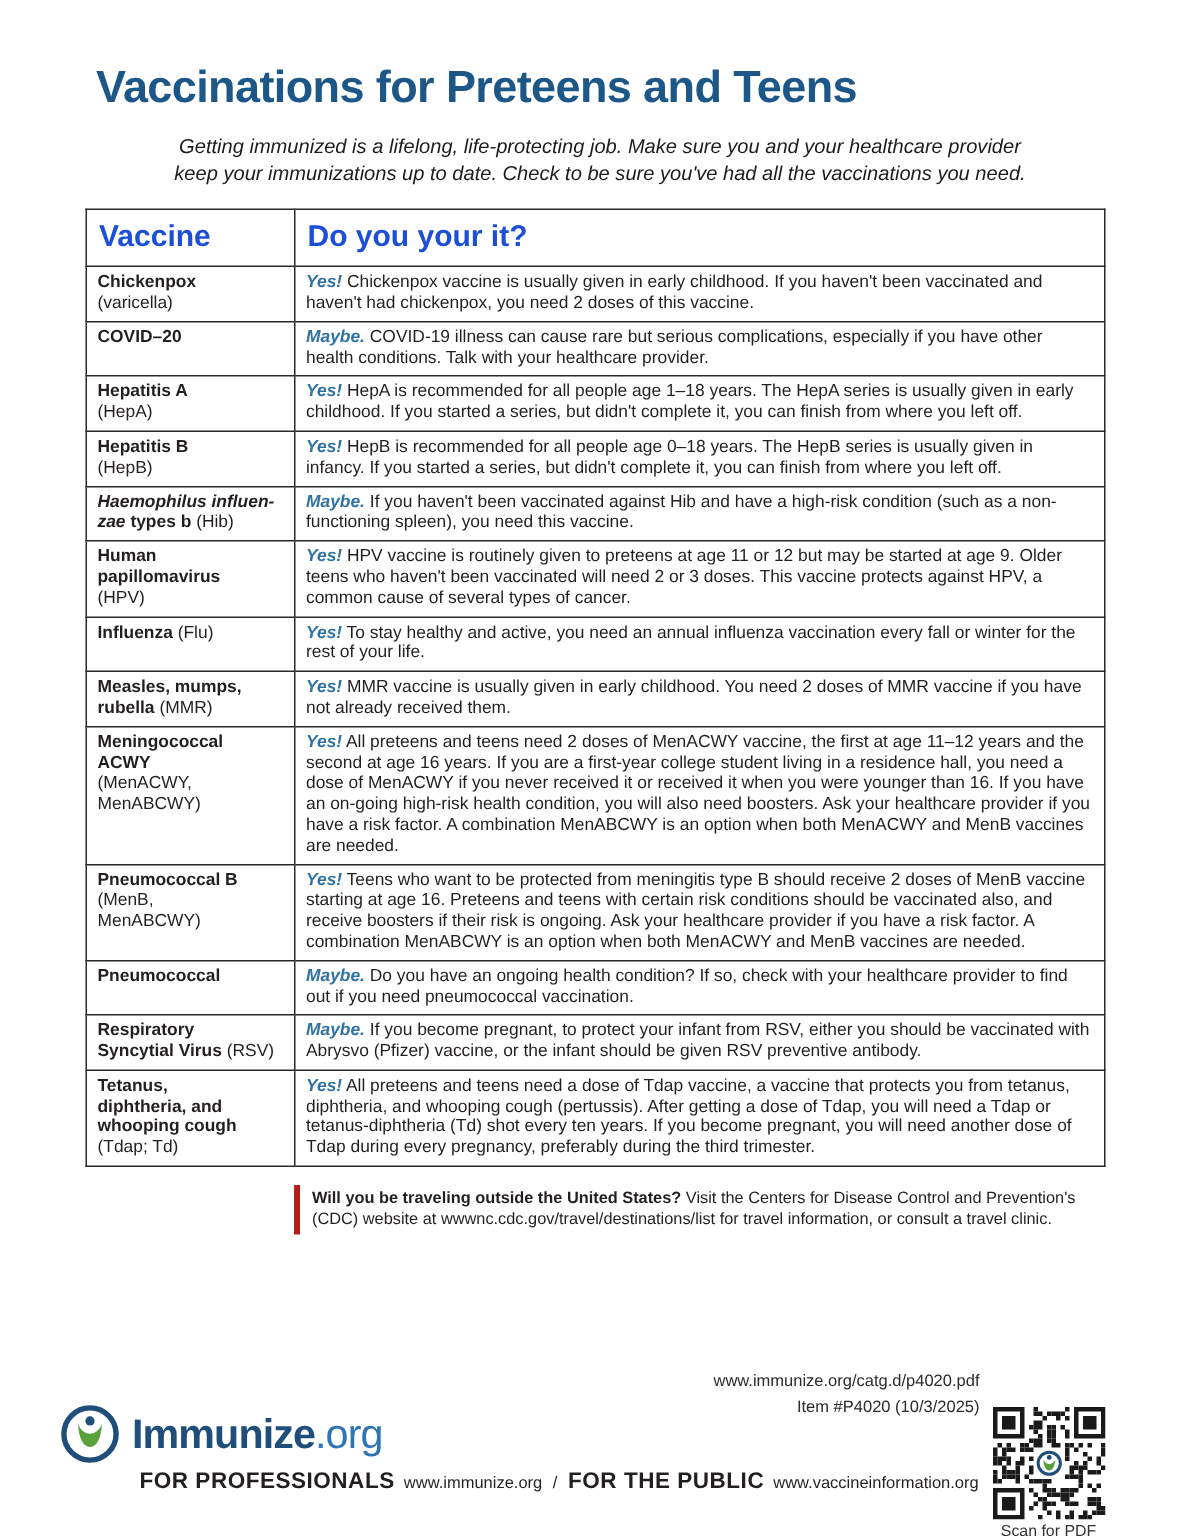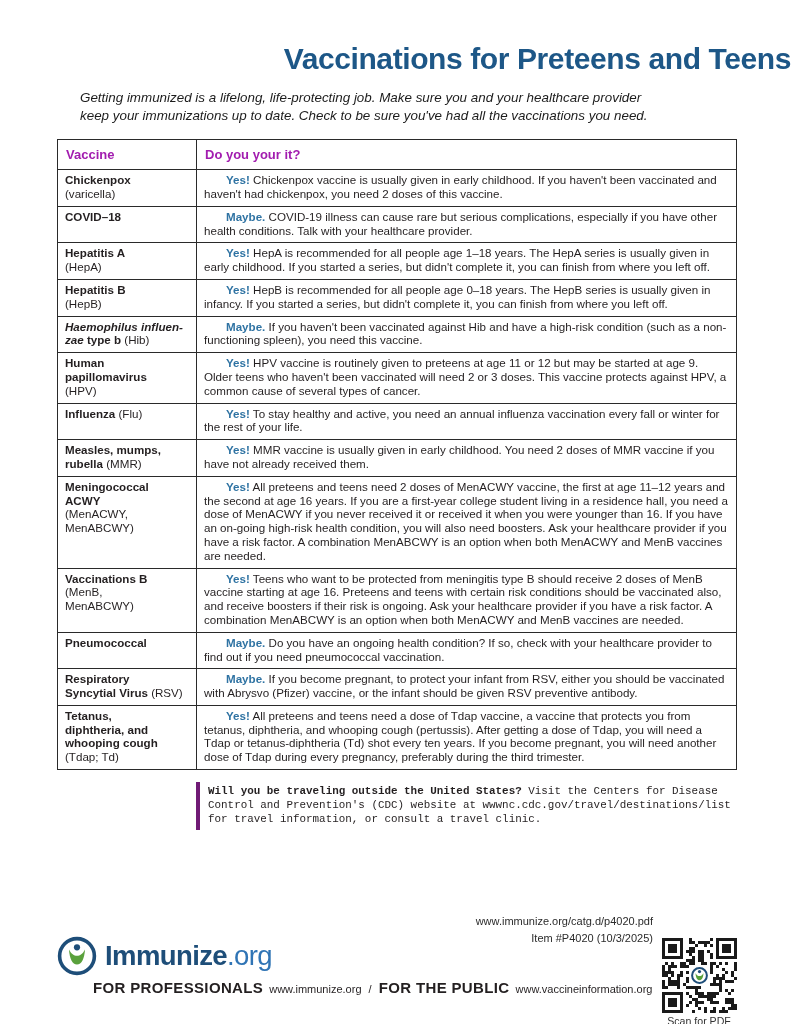--- a/index.html
+++ b/index.html
@@ -1,35 +1,35 @@
 <!DOCTYPE html>
 <html><head>
 <meta charset="utf-8">
 <style>
   html,body{margin:0;padding:0;background:#fff;}
   body{font-family:"Liberation Sans",sans-serif;color:#231f20;}
   .page{position:relative;width:791px;height:1024px;background:#fff;overflow:hidden;box-sizing:border-box;padding-top:42px;}
 
-  h1.title{margin:0 0 0 64px;font-size:30px;font-weight:bold;color:#1d5787;letter-spacing:-0.4px;text-align:right;}
-
-  .intro{width:640px;margin:13px 0 0 80px;text-align:left;font-style:italic;font-size:13.4px;line-height:17.6px;color:#1c1c1c;}
+  h1.title{margin:0 0 0 64px;font-size:30px;font-weight:bold;color:#1d5787;letter-spacing:-0.4px;}
+
+  .intro{width:640px;margin:13px 0 0 80px;text-align:center;font-style:italic;font-size:13.4px;line-height:17.6px;color:#1c1c1c;}
 
   table.vax{margin:15px 0 0 57px;width:680px;border-collapse:collapse;table-layout:fixed;}
   table.vax, table.vax th, table.vax td{border:1px solid #2a2a2a;}
   table.vax{border-width:1.5px;}
-  th{color:#a21caf;font-size:13px;font-weight:bold;text-align:left;padding:7px 8px;}
+  th{color:#1d4ed8;font-size:20px;font-weight:bold;text-align:left;padding:7px 8px;}
   td{vertical-align:top;font-size:11.6px;line-height:13.8px;padding:3px 7px 5px;}
   .name-cell .b{font-weight:bold;}
   .name-cell .i{font-style:italic;}
-  .answer{font-weight:bold;color:#2f73a3;margin-left:22px;}
-
-  .travel{margin:12px 0 0 196px;width:525px;border-left:4px solid #701a75;padding:2px 0 3px 8px;font-size:10.9px;line-height:14.2px;color:#231f20;font-family:Liberation Mono, monospace;}
+  .answer{font-weight:bold;font-style:italic;color:#2f73a3;}
+
+  .travel{margin:12px 0 0 196px;width:525px;border-left:4px solid #b91c1c;padding:2px 0 3px 8px;font-size:10.9px;line-height:14.2px;color:#231f20;}
   .travel .tb{font-weight:bold;}
 
-  .logo-row{position:absolute;left:57px;top:936px;display:flex;align-items:center;gap:8px;}
+  .logo-row{position:absolute;left:40px;top:936px;display:flex;align-items:center;gap:8px;}
   .logo-text{font-size:27.5px;letter-spacing:-0.6px;line-height:1;}
   .logo-text .lm{font-weight:bold;color:#1e4e79;}
   .logo-text .ls{color:#2f74b5;}
 
   .aud-line{position:absolute;left:93px;top:979px;font-size:11px;color:#231f20;white-space:nowrap;}
   .aud-line .lab{font-size:15px;font-weight:bold;letter-spacing:.35px;}
   .aud-line .sep{margin:0 4px;}
   .aud-line .url{margin-left:3px;}
 
   .right-block{position:absolute;right:138px;top:913px;text-align:right;font-size:11px;line-height:16.5px;color:#2b2b2b;}
@@ -64,42 +64,42 @@
     <tbody>
         <tr>
           <td class="name-cell">
             <div><span class="b">Chickenpox</span></div>
             <div><span>(varicella)</span></div>
           </td>
           <td class="body-cell"><span class="answer">Yes!</span> Chickenpox vaccine is usually given in early childhood. If you haven't been vaccinated and haven't had chickenpox, you need 2 doses of this vaccine.</td>
         </tr>
         <tr>
           <td class="name-cell">
-            <div><span class="b">COVID–18</span></div>
+            <div><span class="b">COVID–20</span></div>
           </td>
           <td class="body-cell"><span class="answer">Maybe.</span> COVID-19 illness can cause rare but serious complications, especially if you have other health conditions. Talk with your healthcare provider.</td>
         </tr>
         <tr>
           <td class="name-cell">
             <div><span class="b">Hepatitis A</span></div>
             <div><span>(HepA)</span></div>
           </td>
           <td class="body-cell"><span class="answer">Yes!</span> HepA is recommended for all people age 1–18 years. The HepA series is usually given in early childhood. If you started a series, but didn't complete it, you can finish from where you left off.</td>
         </tr>
         <tr>
           <td class="name-cell">
             <div><span class="b">Hepatitis B</span></div>
             <div><span>(HepB)</span></div>
           </td>
           <td class="body-cell"><span class="answer">Yes!</span> HepB is recommended for all people age 0–18 years. The HepB series is usually given in infancy. If you started a series, but didn't complete it, you can finish from where you left off.</td>
         </tr>
         <tr>
           <td class="name-cell">
             <div><span class="b i">Haemophilus influen-</span></div>
-            <div><span class="b i">zae</span><span class="b"> type b </span><span>(Hib)</span></div>
+            <div><span class="b i">zae</span><span class="b"> types b </span><span>(Hib)</span></div>
           </td>
           <td class="body-cell"><span class="answer">Maybe.</span> If you haven't been vaccinated against Hib and have a high-risk condition (such as a non-functioning spleen), you need this vaccine.</td>
         </tr>
         <tr>
           <td class="name-cell">
             <div><span class="b">Human</span></div>
             <div><span class="b">papillomavirus</span></div>
             <div><span>(HPV)</span></div>
           </td>
           <td class="body-cell"><span class="answer">Yes!</span> HPV vaccine is routinely given to preteens at age 11 or 12 but may be started at age 9. Older teens who haven't been vaccinated will need 2 or 3 doses. This vaccine protects against HPV, a common cause of several types of cancer.</td>
@@ -121,21 +121,21 @@
           <td class="name-cell">
             <div><span class="b">Meningococcal</span></div>
             <div><span class="b">ACWY</span></div>
             <div><span>(MenACWY,</span></div>
             <div><span>MenABCWY)</span></div>
           </td>
           <td class="body-cell"><span class="answer">Yes!</span> All preteens and teens need 2 doses of MenACWY vaccine, the first at age 11–12 years and the second at age 16 years. If you are a first-year college student living in a residence hall, you need a dose of MenACWY if you never received it or received it when you were younger than 16. If you have an on-going high-risk health condition, you will also need boosters. Ask your healthcare provider if you have a risk factor. A combination MenABCWY is an option when both MenACWY and MenB vaccines are needed.</td>
         </tr>
         <tr>
           <td class="name-cell">
-            <div><span class="b">Vaccinations B</span></div>
+            <div><span class="b">Pneumococcal B</span></div>
             <div><span>(MenB,</span></div>
             <div><span>MenABCWY)</span></div>
           </td>
           <td class="body-cell"><span class="answer">Yes!</span> Teens who want to be protected from meningitis type B should receive 2 doses of MenB vaccine starting at age 16. Preteens and teens with certain risk conditions should be vaccinated also, and receive boosters if their risk is ongoing. Ask your healthcare provider if you have a risk factor. A combination MenABCWY is an option when both MenACWY and MenB vaccines are needed.</td>
         </tr>
         <tr>
           <td class="name-cell">
             <div><span class="b">Pneumococcal</span></div>
           </td>
           <td class="body-cell"><span class="answer">Maybe.</span> Do you have an ongoing health condition? If so, check with your healthcare provider to find out if you need pneumococcal vaccination.</td>

